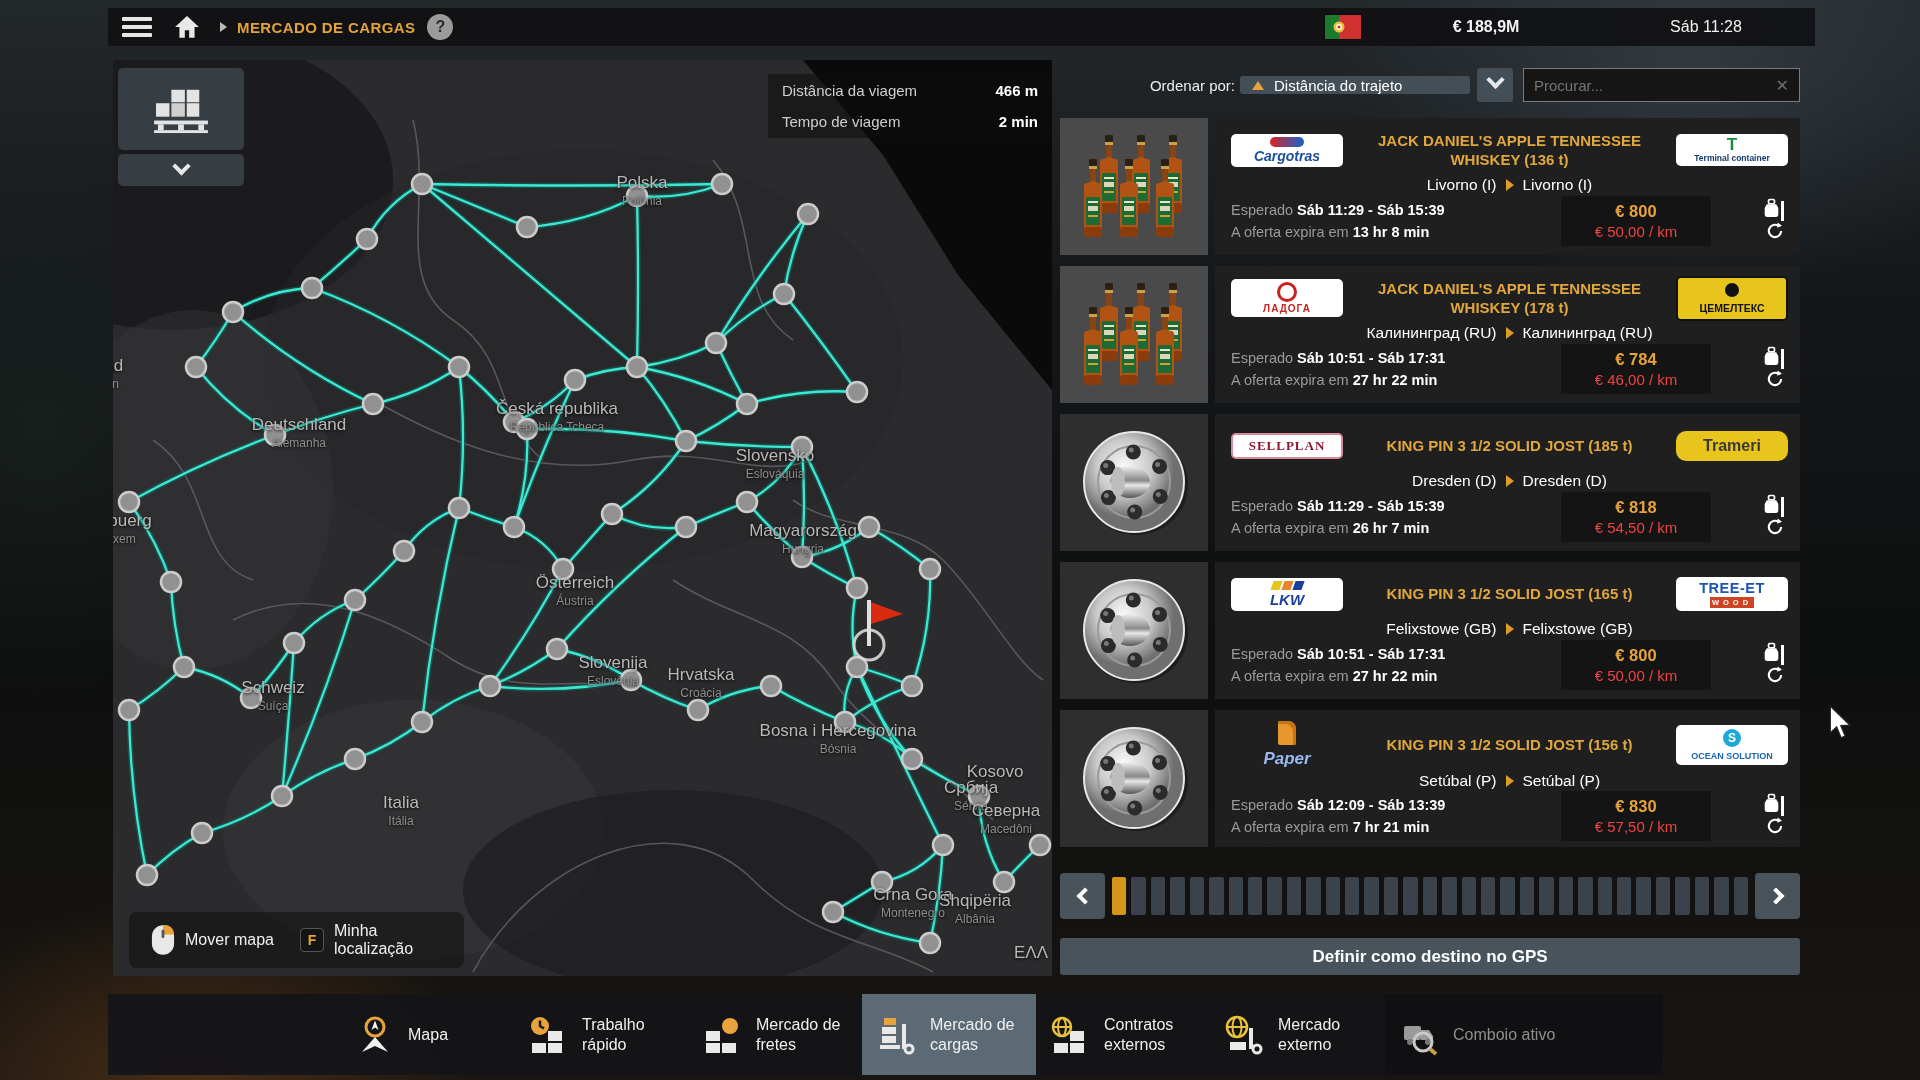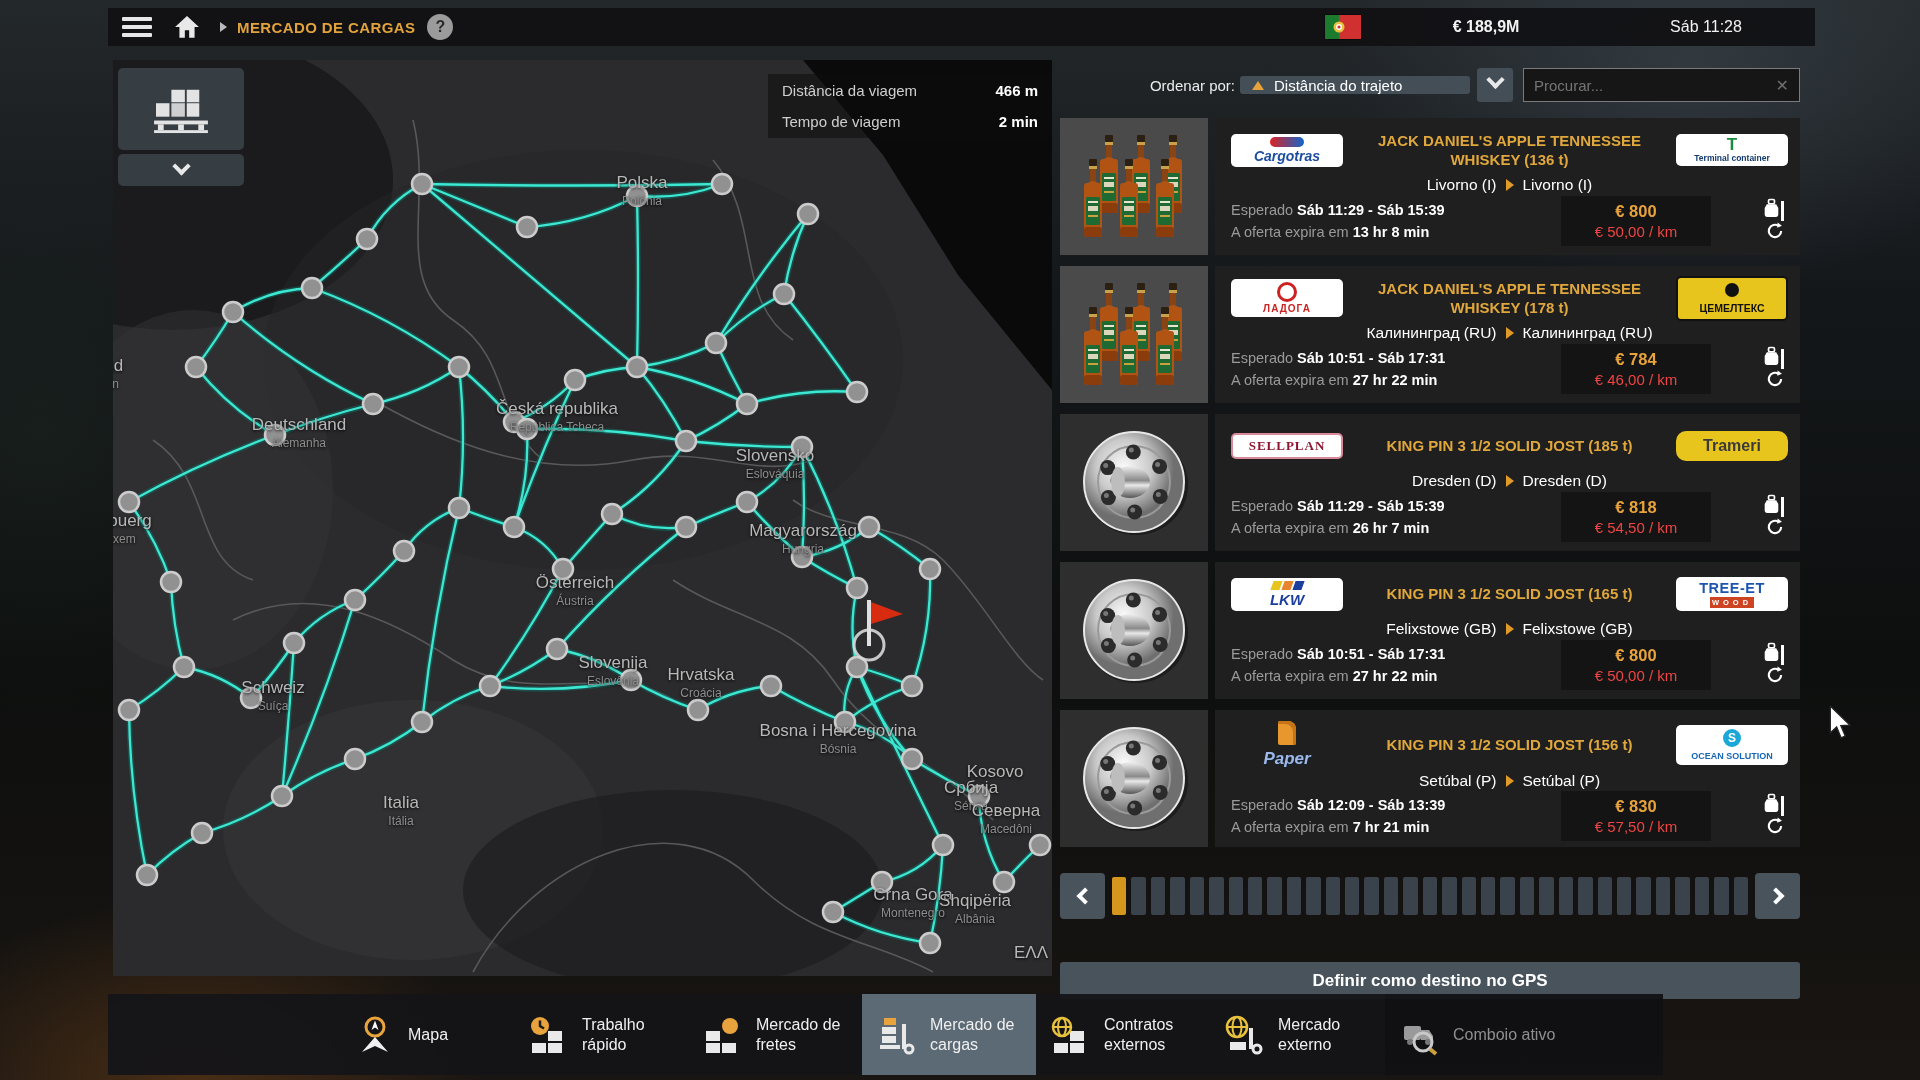--- a/index.html
+++ b/index.html
@@ -122,21 +122,21 @@
   
   #pagination { position:absolute; left:0; top:813px; width:740px; height:46px; display:flex; align-items:center; gap:7px; }
   .pg-btn { width:45px; height:46px; background:#49535c; border-radius:4px; display:flex; align-items:center; justify-content:center; cursor:pointer; flex:none; }
   .pg-btn .chev { width:12px; height:12px; border-width:0 4px 4px 0; border-style:solid; border-color:#fff; }
   #pg-prev .chev { transform:rotate(135deg); margin-left:4px; }
   #pg-next .chev { transform:rotate(-45deg); margin-right:4px; }
   #pg-track { flex:1; height:38px; display:flex; gap:5px; }
   .pg-seg { flex:1; background:#3a434b; border-radius:2px; cursor:pointer; }
   .pg-seg.active { background:#d5961e; }
 
-  #gps-btn { position:absolute; left:0; top:902px; width:740px; height:37px; background:#49535c; border-radius:3px;
+  #gps-btn { position:absolute; left:0; top:878px; width:740px; height:37px; background:#49535c; border-radius:3px;
     display:flex; align-items:center; justify-content:center; font-size:17px; font-weight:bold; color:#fff; cursor:pointer; }
 
   
   #bottom-nav { left:108px; top:994px; width:1277px; height:81px; background:rgba(20,20,23,.94); display:flex; padding-left:232px; }
   #convoy-panel { left:1385px; top:994px; width:278px; height:81px; background:rgba(16,16,19,.92); display:flex; }
   .nav-item { width:174px; height:81px; display:flex; align-items:center; gap:12px; padding-left:14px; cursor:pointer; }
   .nav-item.active { background:#5c6a75; }
   .nav-icon { width:42px; height:42px; flex:none; }
   .nav-label { font-size:16px; color:#f0f0f0; line-height:1.25; }
   .nav-item.dim .nav-label { color:#8f8f8f; }
@@ -534,20 +534,34 @@
     <div class="ti-row">
         <span class="ti-label">Distância da viagem</span>
         <span class="ti-value">466 m</span>
       </div>
     <div class="ti-row">
         <span class="ti-label">Tempo de viagem</span>
         <span class="ti-value">2 min</span>
       </div>
   </div>
 
+  <div id="map-hints" class="abs">
+    <div class="hint">
+      <svg viewBox="0 0 26 34" width="24" height="32">
+        <rect x="1" y="1" width="24" height="32" rx="12" fill="#e8e8e8"></rect>
+        <path d="M13 1 h5 a12 11 0 0 1 7 10 h-12 z" fill="#e8a33c"></path>
+        <rect x="11.5" y="6" width="3" height="9" rx="1.5" fill="#555"></rect>
+      </svg>
+      <div class="hint-text">Mover mapa</div>
+    </div>
+    <div class="hint">
+      <div class="key-badge">F</div>
+      <div class="hint-text" style="width:108px; white-space:normal;">Minha localização</div>
+    </div>
+  </div>
 </div>
 
 <div id="right-panel" class="abs">
   <div id="sort-row">
     <div id="sort-label">Ordenar por:</div>
     <div id="sort-dropdown">
       <span class="tri-up"></span>
       <span>Distância do trajeto</span>
     </div>
     <div id="sort-expand">

